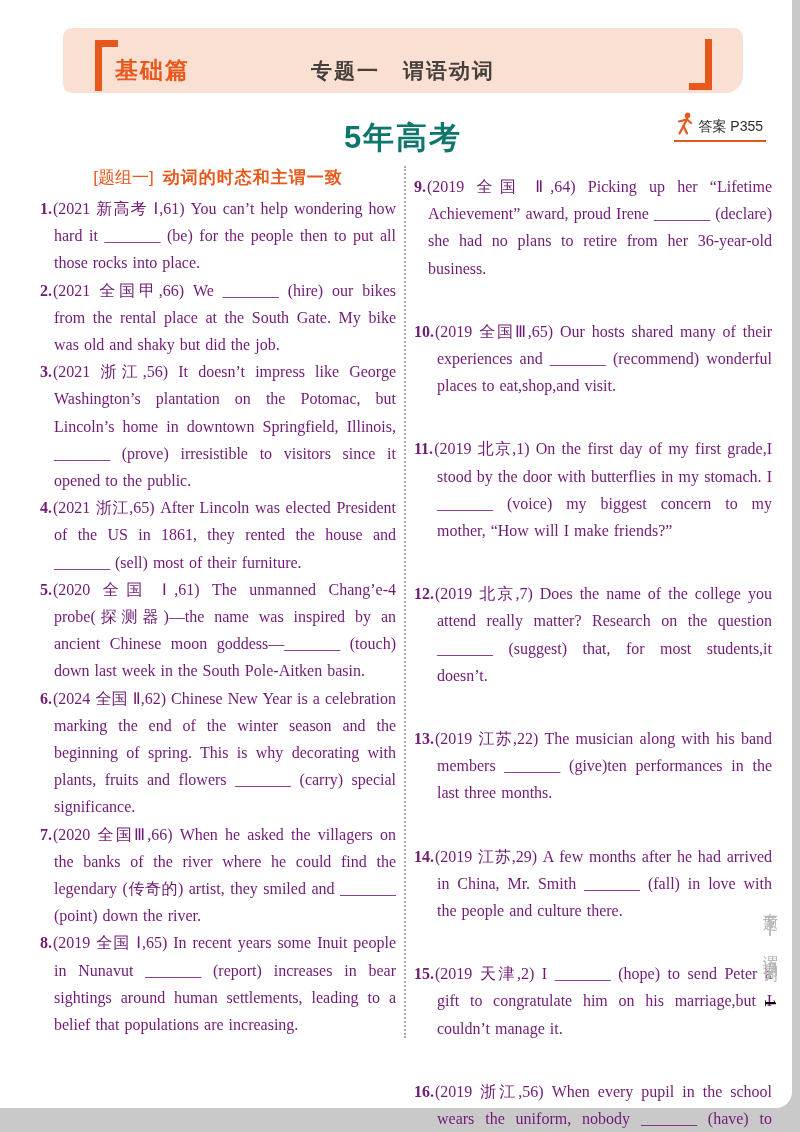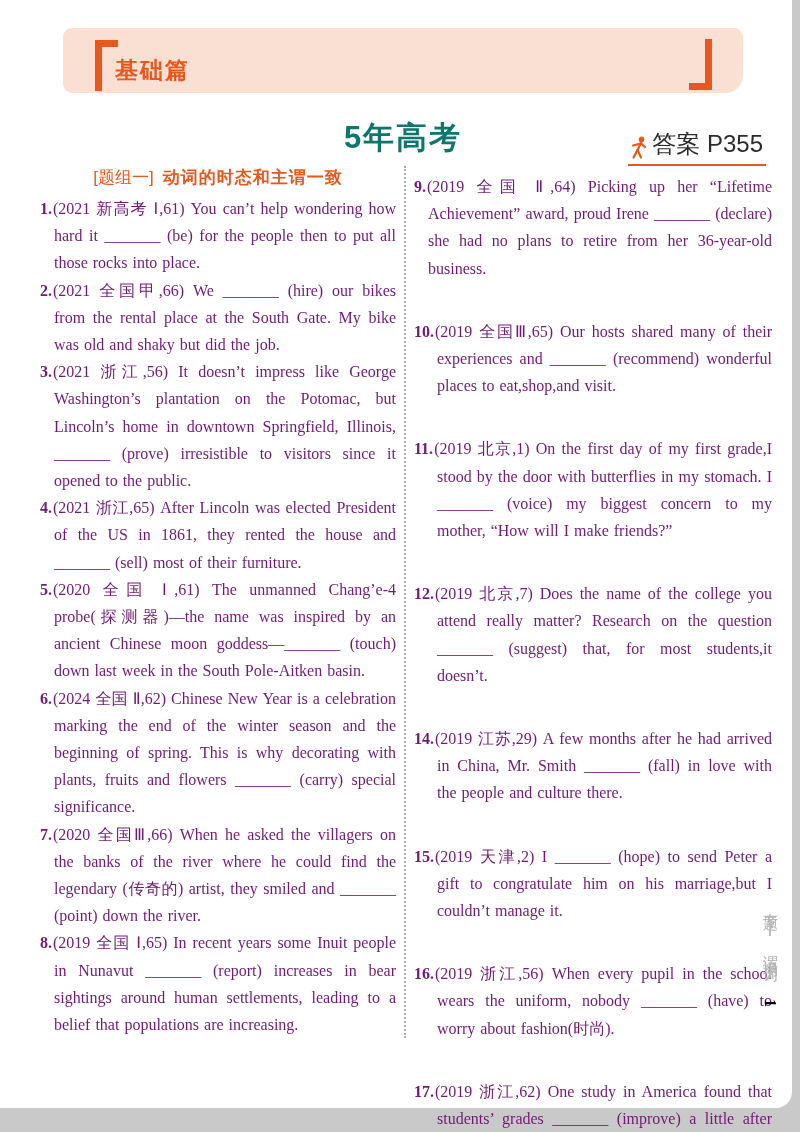--- a/index.html
+++ b/index.html
@@ -36,24 +36,24 @@
     position:absolute;right:31px;top:11px;width:16px;height:44px;
     border-right:7px solid #e8581c;border-bottom:7px solid #e8581c;
   }
   
   .main-title{
     position:absolute;left:63px;top:117px;width:680px;text-align:center;
     font-family:"Liberation Sans",sans-serif;font-weight:bold;
     font-size:31px;color:#0f766e;letter-spacing:2px;
   }
   .answer-ref{
-    position:absolute;top:128px;right:26px;
+    position:absolute;top:112px;right:26px;
     display:flex;align-items:flex-end;gap:5px;
     border-bottom:2px solid #e8581c;padding:0 3px 4px 2px;
-    font-family:"Liberation Sans",sans-serif;font-size:24px;color:#2b2b2b;
+    font-family:"Liberation Sans",sans-serif;font-size:14px;color:#2b2b2b;
   }
   .answer-ref svg{display:block;}
   
   .content{
     position:absolute;left:40px;top:166px;width:732px;
     display:flex;align-items:flex-start;
   }
   .col-left{width:356px;}
   .col-divider{
     width:0;height:872px;border-left:2px dotted #a9a9a9;
@@ -94,20 +94,21 @@
   }
 </style>
 </head>
 <body>
 
 <div class="paper">
 
   <div class="header-bar">
     <div class="bracket-left"></div>
     <div class="edition">基础篇</div>
+    <div class="topic">专题一　谓语动词</div>
     <div class="bracket-right"></div>
   </div>
 
   <div class="main-title">5年高考</div>
   <div class="answer-ref">
     <span>
       <svg width="17" height="24" viewBox="0 0 17 24">
         <g stroke="#e8581c" stroke-width="2.2" fill="none" stroke-linecap="round">
           <circle cx="11.5" cy="3.4" r="2.2" fill="#e8581c" stroke-width="1.2"></circle>
           <path d="M11 7 L7.5 14"></path>
@@ -136,20 +137,21 @@
       <p class="q d1"><span class="qnum">8.</span><span>(2019 全国 Ⅰ,65) In recent years some Inuit people in Nunavut _______ (report) increases in bear sightings around human settlements, leading to a belief that populations are increasing.</span></p>
     </div>
 
     <div class="col-divider"></div>
 
     <div class="col-right">
       <p class="q d1"><span class="qnum">9.</span><span>(2019 全国 Ⅱ,64) Picking up her “Lifetime Achievement” award, proud Irene _______ (declare) she had no plans to retire from her 36-year-old business.</span></p>
       <p class="q d2"><span class="qnum">10.</span><span>(2019 全国Ⅲ,65) Our hosts shared many of their experiences and _______ (recommend) wonderful places to eat,shop,and visit.</span></p>
       <p class="q d2"><span class="qnum">11.</span><span>(2019 北京,1) On the first day of my first grade,I stood by the door with butterflies in my stomach. I _______ (voice) my biggest concern to my mother, “How will I make friends?”</span></p>
       <p class="q d2"><span class="qnum">12.</span><span>(2019 北京,7) Does the name of the college you attend really matter? Research on the question _______ (suggest) that, for most students,it doesn’t.</span></p>
+      <p class="q d2"><span class="qnum">13.</span><span>(2019 江苏,22) The musician along with his band members _______ (give)ten performances in the last three months.</span></p>
       <p class="q d2"><span class="qnum">14.</span><span>(2019 江苏,29) A few months after he had arrived in China, Mr. Smith _______ (fall) in love with the people and culture there.</span></p>
       <p class="q d2"><span class="qnum">15.</span><span>(2019 天津,2) I _______ (hope) to send Peter a gift to congratulate him on his marriage,but I couldn’t manage it.</span></p>
       <p class="q d2"><span class="qnum">16.</span><span>(2019 浙江,56) When every pupil in the school wears the uniform, nobody _______ (have) to worry about fashion(时尚).</span></p>
       <p class="q d2"><span class="qnum">17.</span><span>(2019 浙江,62) One study in America found that students’ grades _______ (improve) a little after the school introduced uniforms.</span></p>
     </div>
 
   </div>
 
   <div class="side-label">
     <span class="vtext">专题一</span>

